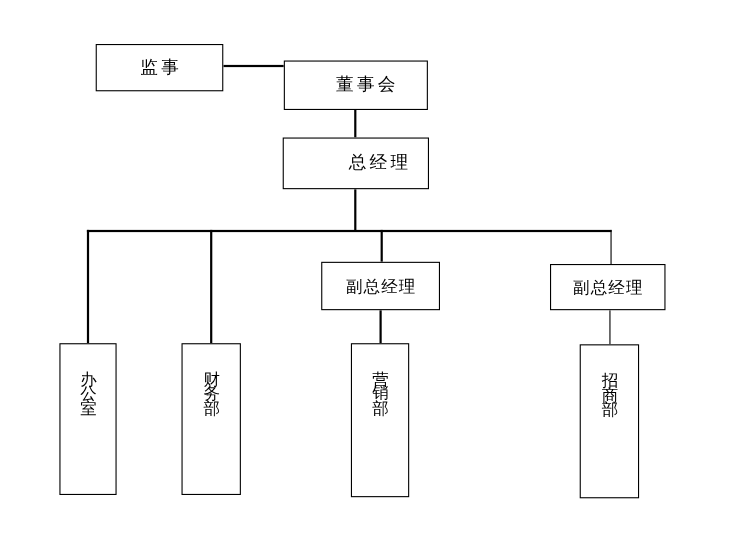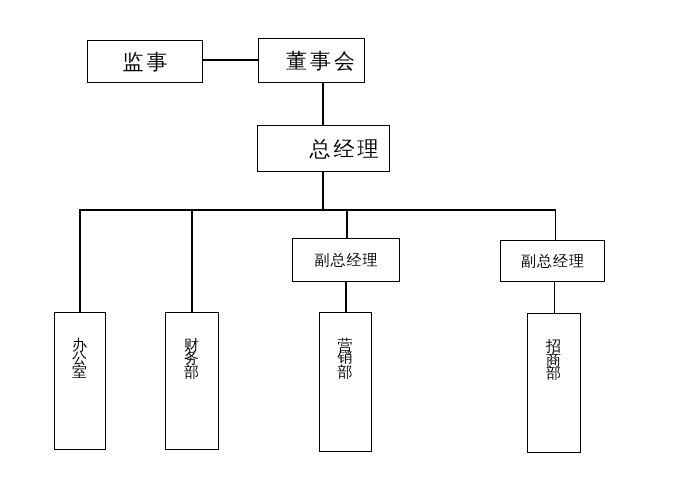--- a/index.html
+++ b/index.html
@@ -19,21 +19,21 @@
     position: absolute;
     box-sizing: border-box;
     border: 1.5px solid #000000;
     background: #ffffff;
     color: #000000;
   }
   .hnode {
     display: flex;
     align-items: center;
     justify-content: center;
-    font-size: 21px;
+    font-size: 16px;
     letter-spacing: 3px;
     padding-left: 3px; 
     white-space: nowrap;
   }
   .vnode {
     display: flex;
     justify-content: center;
     align-items: flex-start;
     padding-top: 12px;
   }
@@ -64,21 +64,21 @@
   <div class="line vline" style="left:191px; top:209px; height:103px;"></div>
   <div class="line vline" style="left:346px; top:209px; height:29px;"></div>
   <div class="line vline" style="left:554.5px; top:209px; height:31px;"></div>
   <div class="line vline" style="left:345px; top:282px; height:30px;"></div>
   <div class="line vline" style="left:553.5px; top:282px; height:31px;"></div>
 
   <div class="node hnode" style="left:87px; top:40px; width:116px; height:43px;">
     <span>监事</span>
   </div>
 
-  <div class="node hnode" style="left:258px; top:38px; width:107px; height:45px;padding-left:21px;">
+  <div class="node hnode" style="left:258px; top:55px; width:131px; height:45px;padding-left:21px;">
     <span>董事会</span>
   </div>
 
   <div class="node hnode" style="left:257px; top:125px; width:133px; height:47px;padding-left:44px;">
     <span>总经理</span>
   </div>
 
   <div class="node hnode" style="left:292px; top:238px; width:108px; height:44px; font-size:15px; letter-spacing:1px; padding-left:1px;">
     <span>副总经理</span>
   </div>

